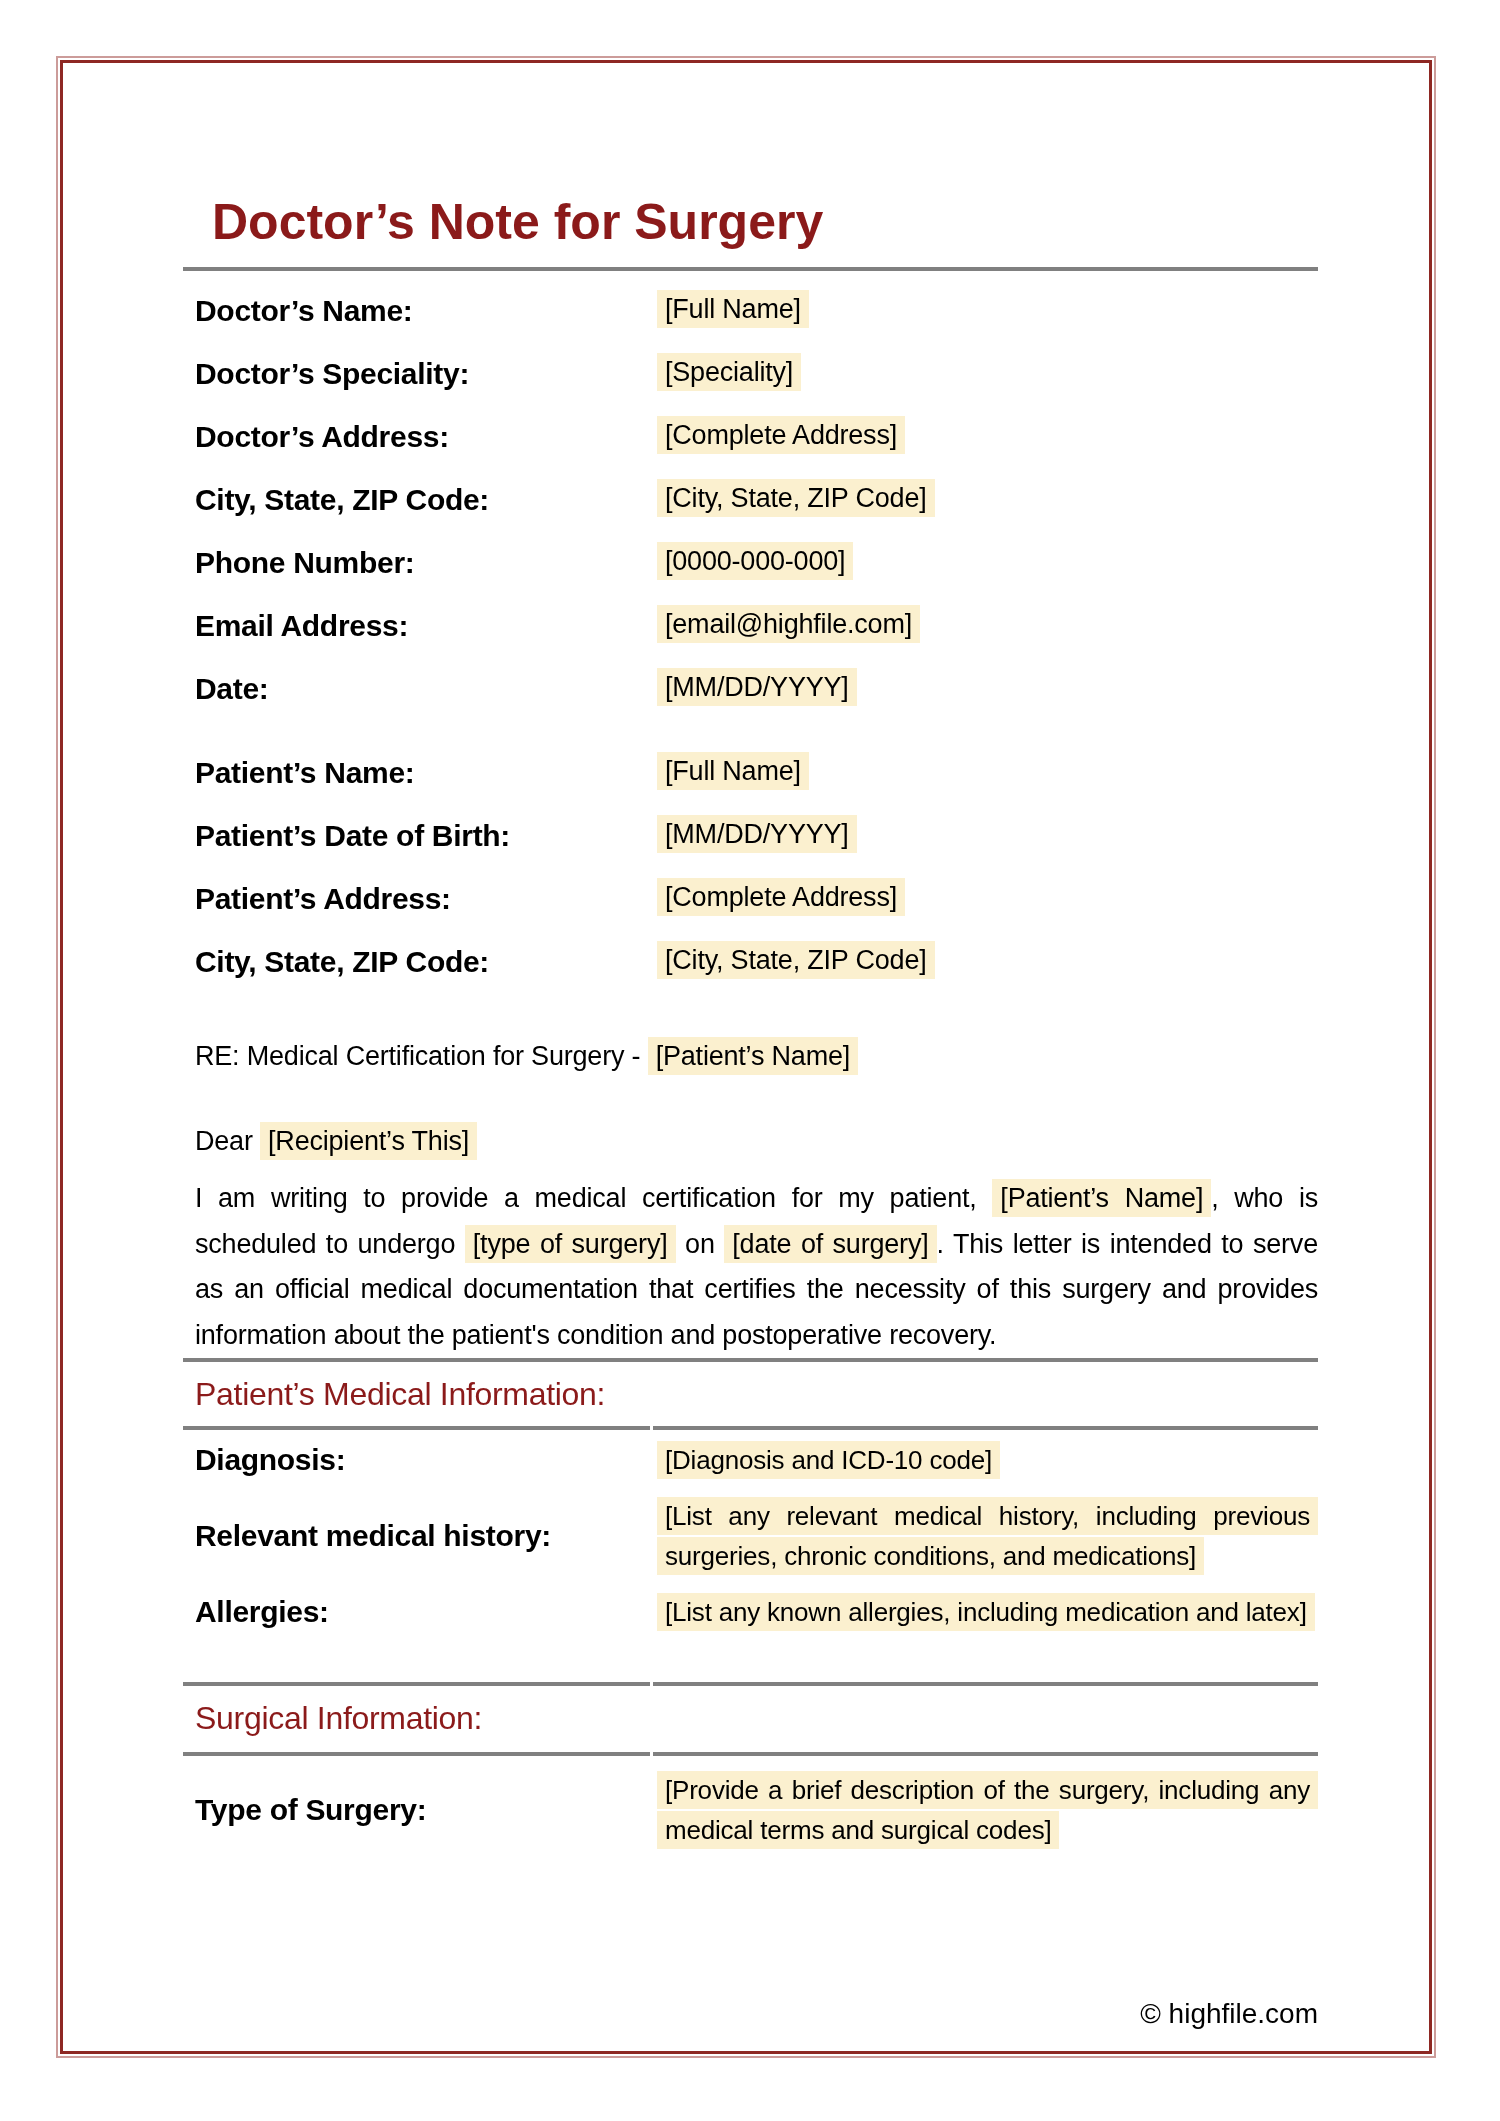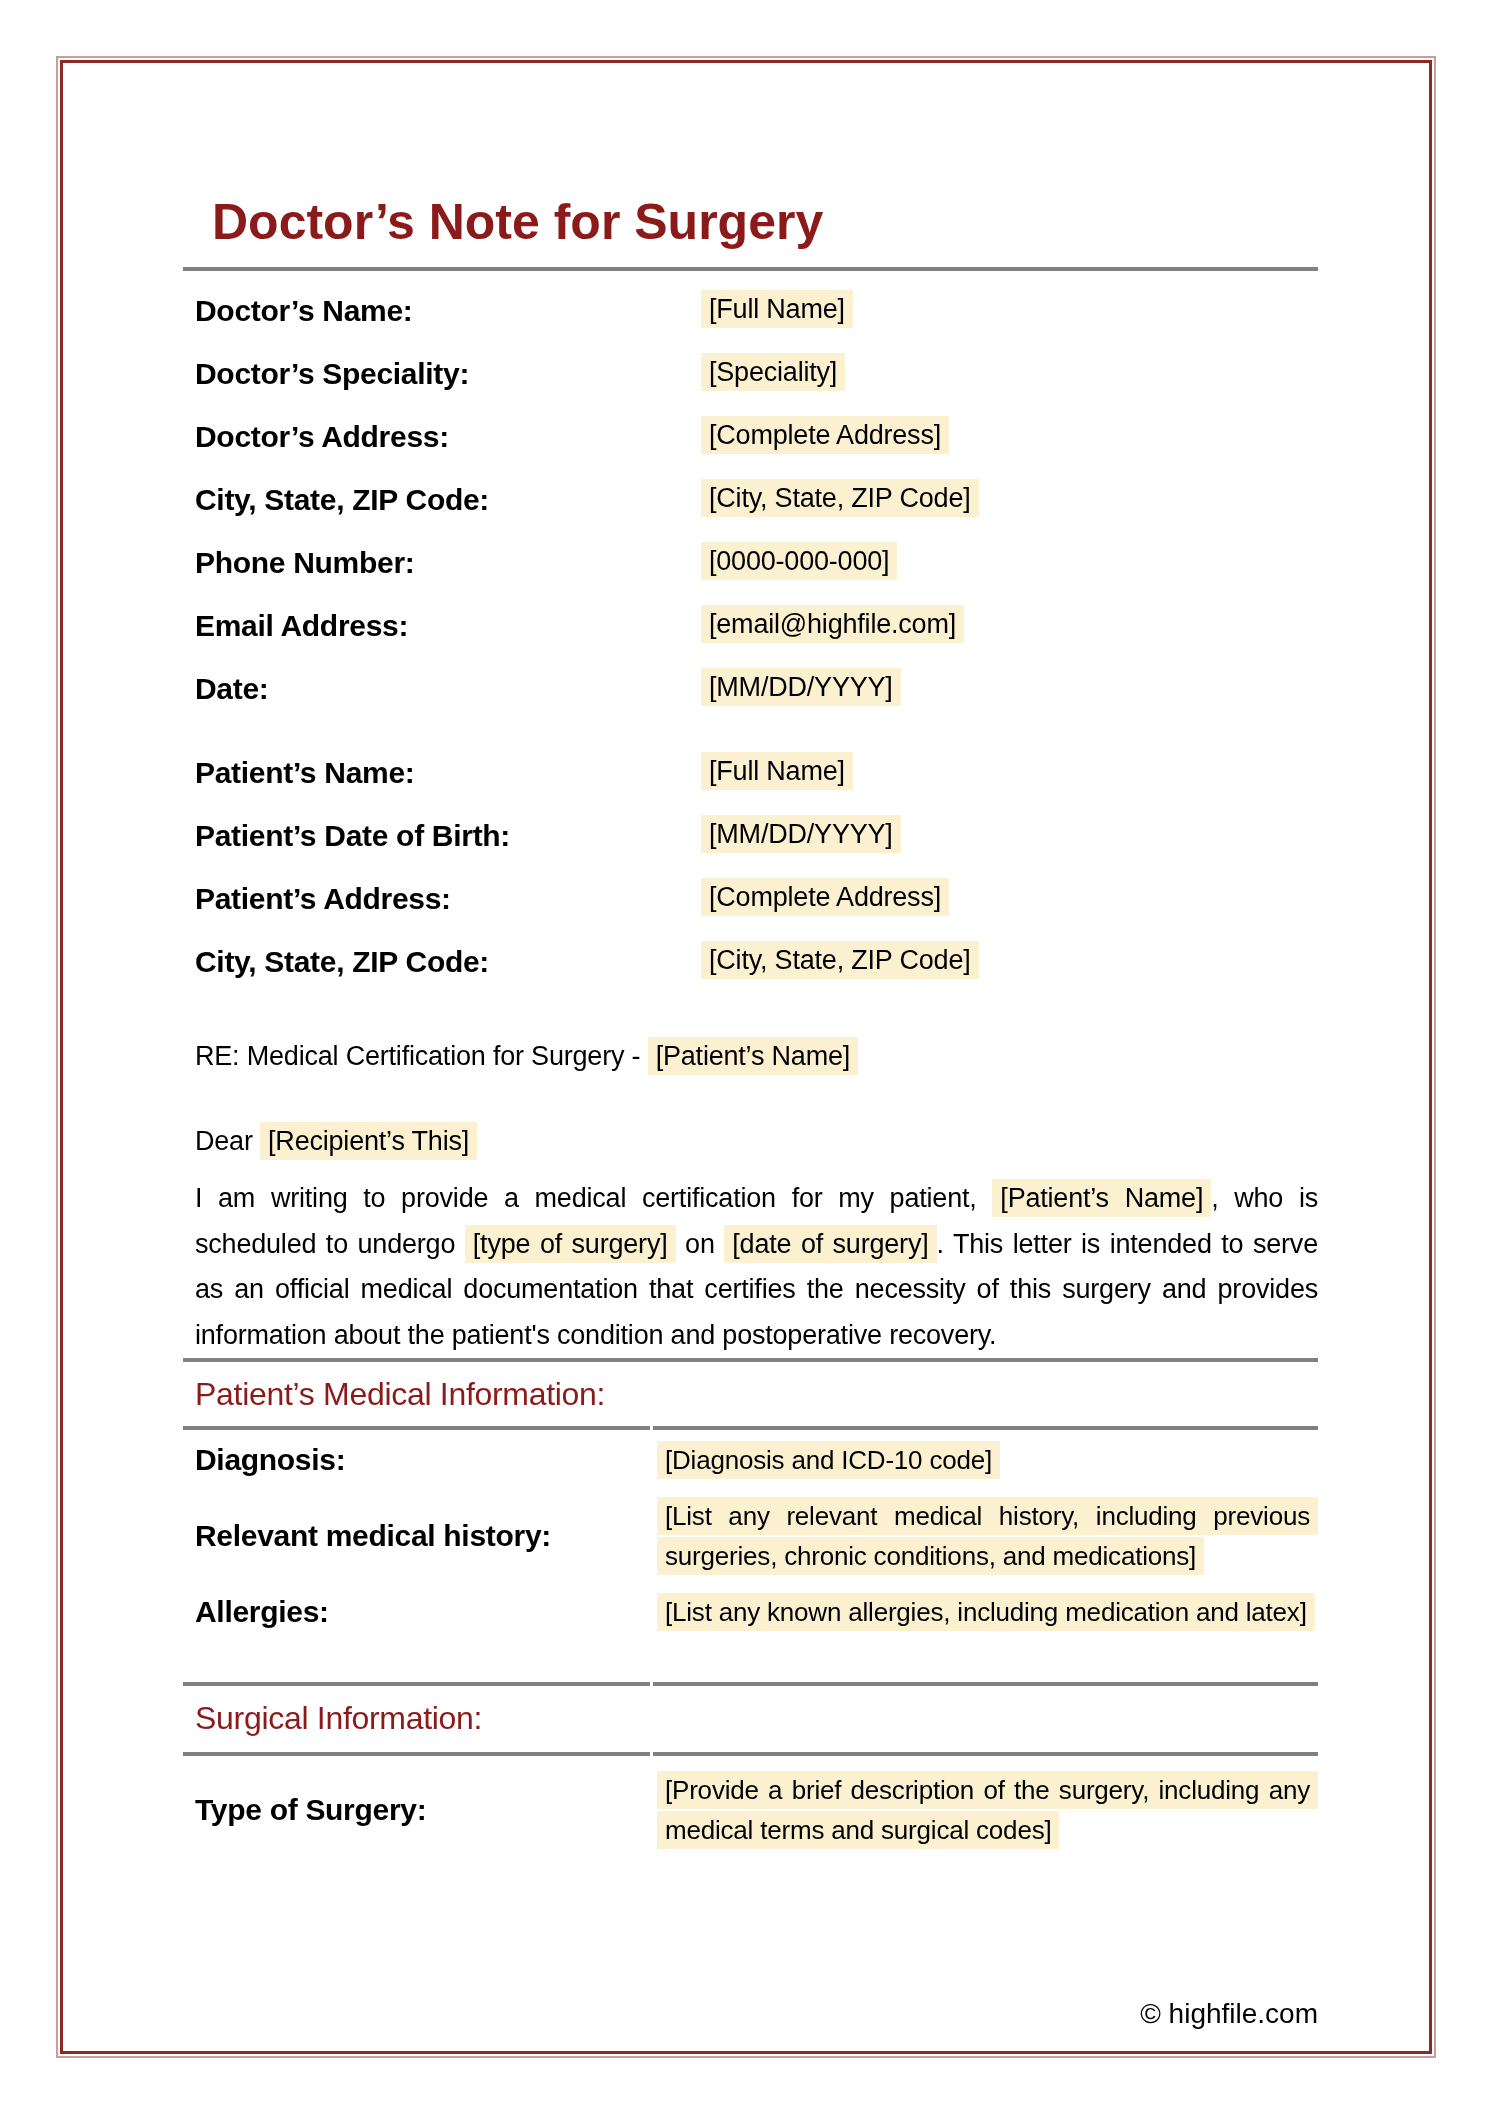--- a/index.html
+++ b/index.html
@@ -21,21 +21,21 @@
   .rule.notched{
     background:linear-gradient(90deg,#808080 0,#808080 467px,#ffffff 467px,#ffffff 470px,#808080 470px);
   }
   .fields{position:absolute;left:183px;width:1135px;}
   .frow{display:flex;height:63px;}
   .frow .lbl{width:474px;box-sizing:border-box;padding-left:12px;font-weight:bold;font-size:30px;letter-spacing:-0.3px;}
   .hl{
     background:#FBF0CF;padding:4px 8px;
     -webkit-box-decoration-break:clone;box-decoration-break:clone;
   }
-  .val{font-size:27px;letter-spacing:-0.2px;margin-left:44px;}
+  .val{font-size:27px;letter-spacing:-0.2px;}
   .textline{position:absolute;left:195px;font-size:27px;line-height:44px;letter-spacing:-0.2px;}
   .para{
     position:absolute;left:195px;top:1176px;width:1123px;
     font-size:27px;line-height:45.5px;text-align:justify;letter-spacing:-0.2px;
   }
   .sec-head{
     position:absolute;left:195px;font-size:32px;font-weight:normal;color:#8B1A1A;letter-spacing:-0.3px;
   }
   .mtable{position:absolute;left:183px;width:1135px;}
   .mrow{display:flex;align-items:center;padding:8px 0;}

